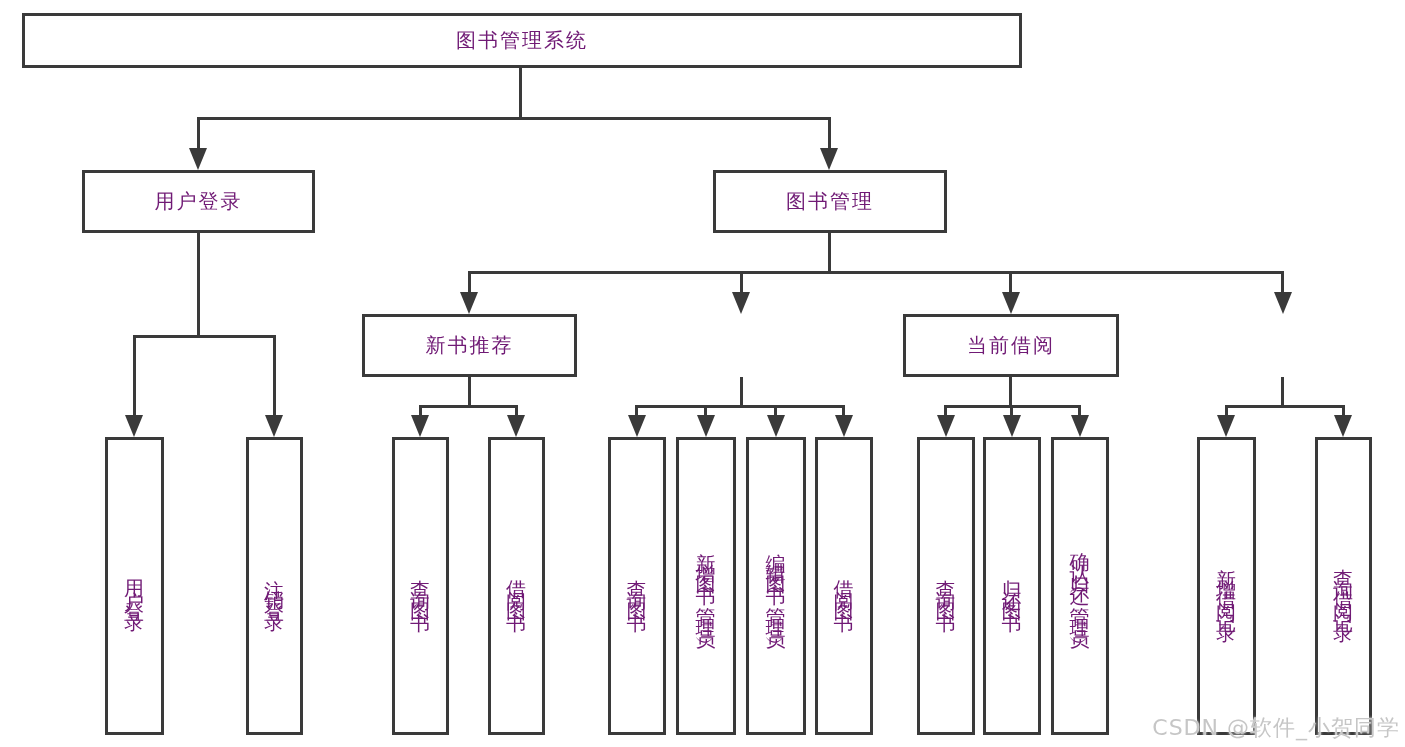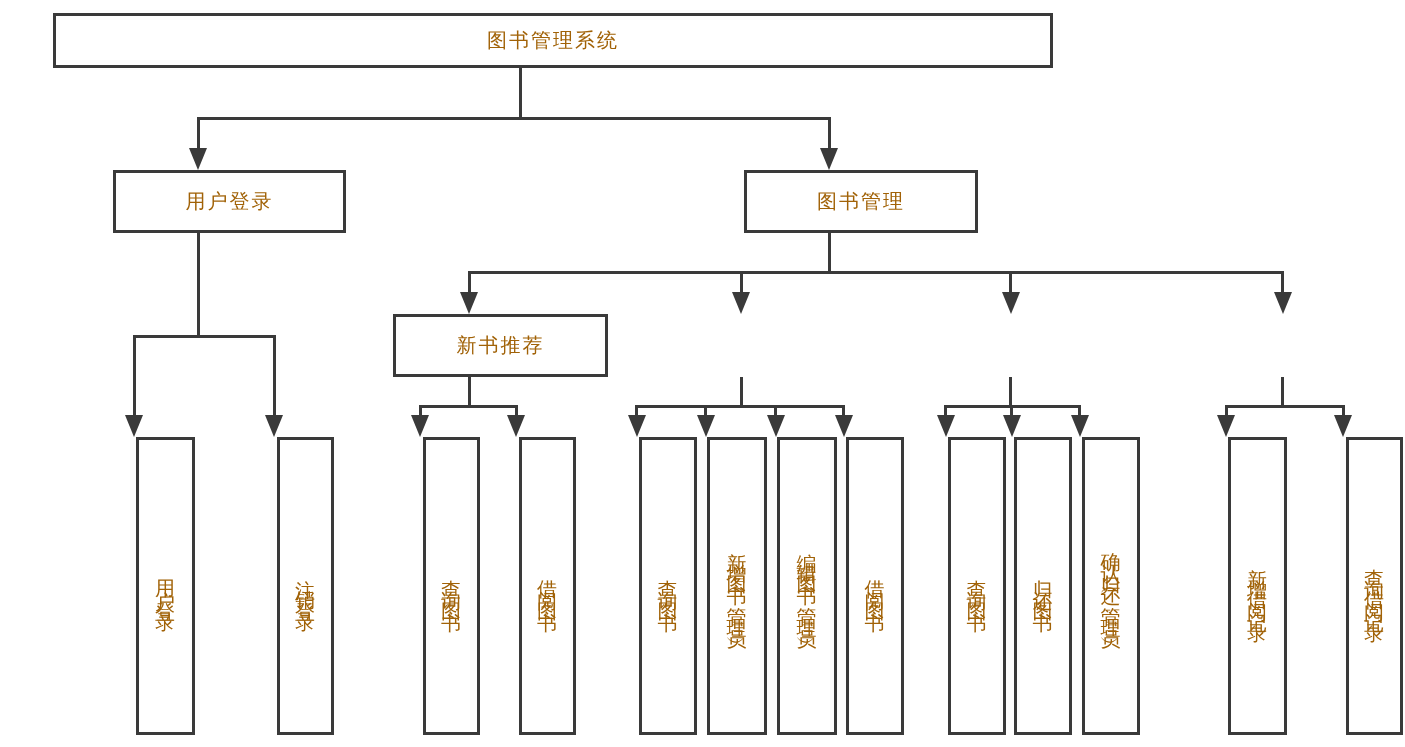--- a/index.html
+++ b/index.html
@@ -11,25 +11,24 @@
     overflow:hidden;
   }
   .node{
     position:absolute;
     box-sizing:border-box;
     border:3px solid #3a3a3a;
     background:#ffffff;
     display:flex;
     align-items:center;
     justify-content:center;
-    color:#a16207;
+    color:#701a75;
     font-size:20px;
     letter-spacing:2px;
     white-space:nowrap;
-    margin-left:31px;
   }
   .node.vert span{
     writing-mode:vertical-rl;
     text-orientation:mixed;
     letter-spacing:11px;
     line-height:1;
     white-space:nowrap;
   }
   .vline{position:absolute;width:3px;background:#3a3a3a;}
   .hline{position:absolute;height:3px;background:#3a3a3a;}
@@ -64,20 +63,23 @@
 
   <div class="node" style="left:362px;top:314px;width:215px;height:63px;">
     <span>新书推荐</span>
   </div>
 
   <div class="node" style="left:713px;top:170px;width:234px;height:63px;">
     <span>图书管理</span>
   </div>
 
 
+  <div class="node" style="left:903px;top:314px;width:216px;height:63px;">
+    <span>当前借阅</span>
+  </div>
 
 
   <div class="node vert" style="left:105px;top:437px;width:59px;height:298px;">
     <span>用户登录</span>
   </div>
   <div class="node vert" style="left:246px;top:437px;width:57px;height:298px;">
     <span>注销登录</span>
   </div>
 
   <div class="node vert" style="left:392px;top:437px;width:57px;height:298px;">
@@ -169,14 +171,15 @@
   <div class="vline" style="left:1078px;top:405px;height:12px;"></div>
   <div class="arrow" style="left:1071px;top:415px;"></div>
 
   <div class="vline" style="left:1281px;top:377px;height:31px;"></div>
   <div class="hline" style="left:1225px;top:405px;width:120px;"></div>
   <div class="vline" style="left:1225px;top:405px;height:12px;"></div>
   <div class="arrow" style="left:1217px;top:415px;"></div>
   <div class="vline" style="left:1342px;top:405px;height:12px;"></div>
   <div class="arrow" style="left:1334px;top:415px;"></div>
 
+  <div class="watermark">CSDN @软件_小贺同学</div>
 
 </div>
 
 </body></html>

